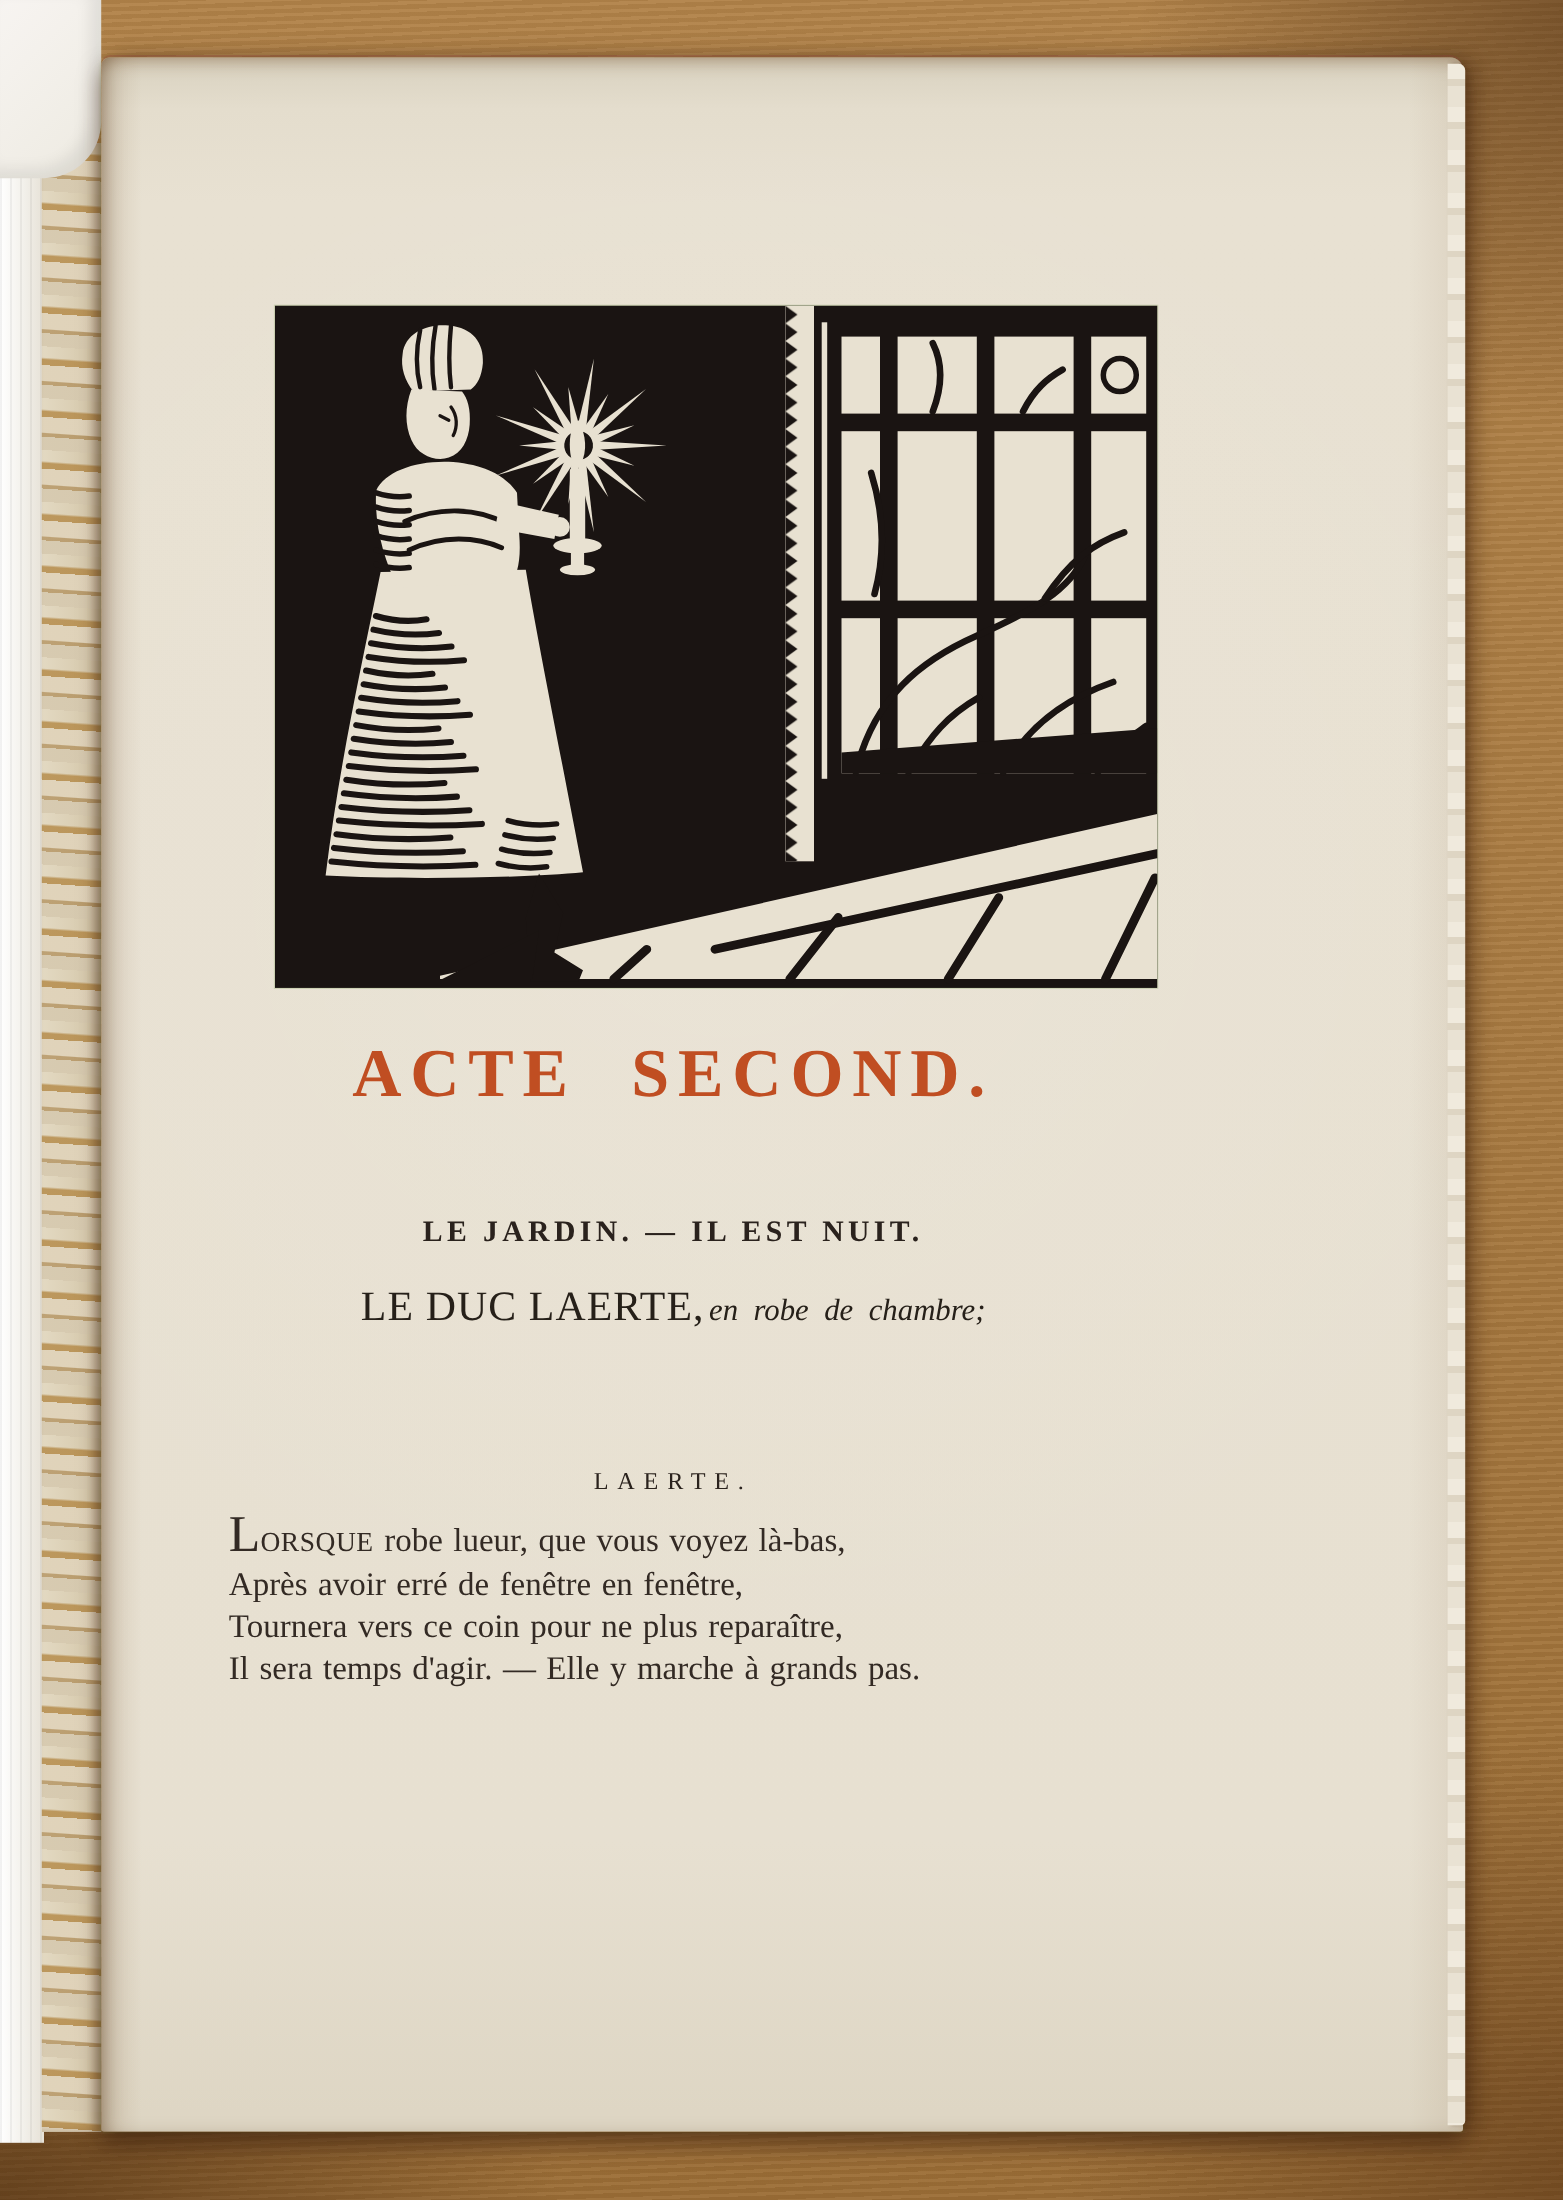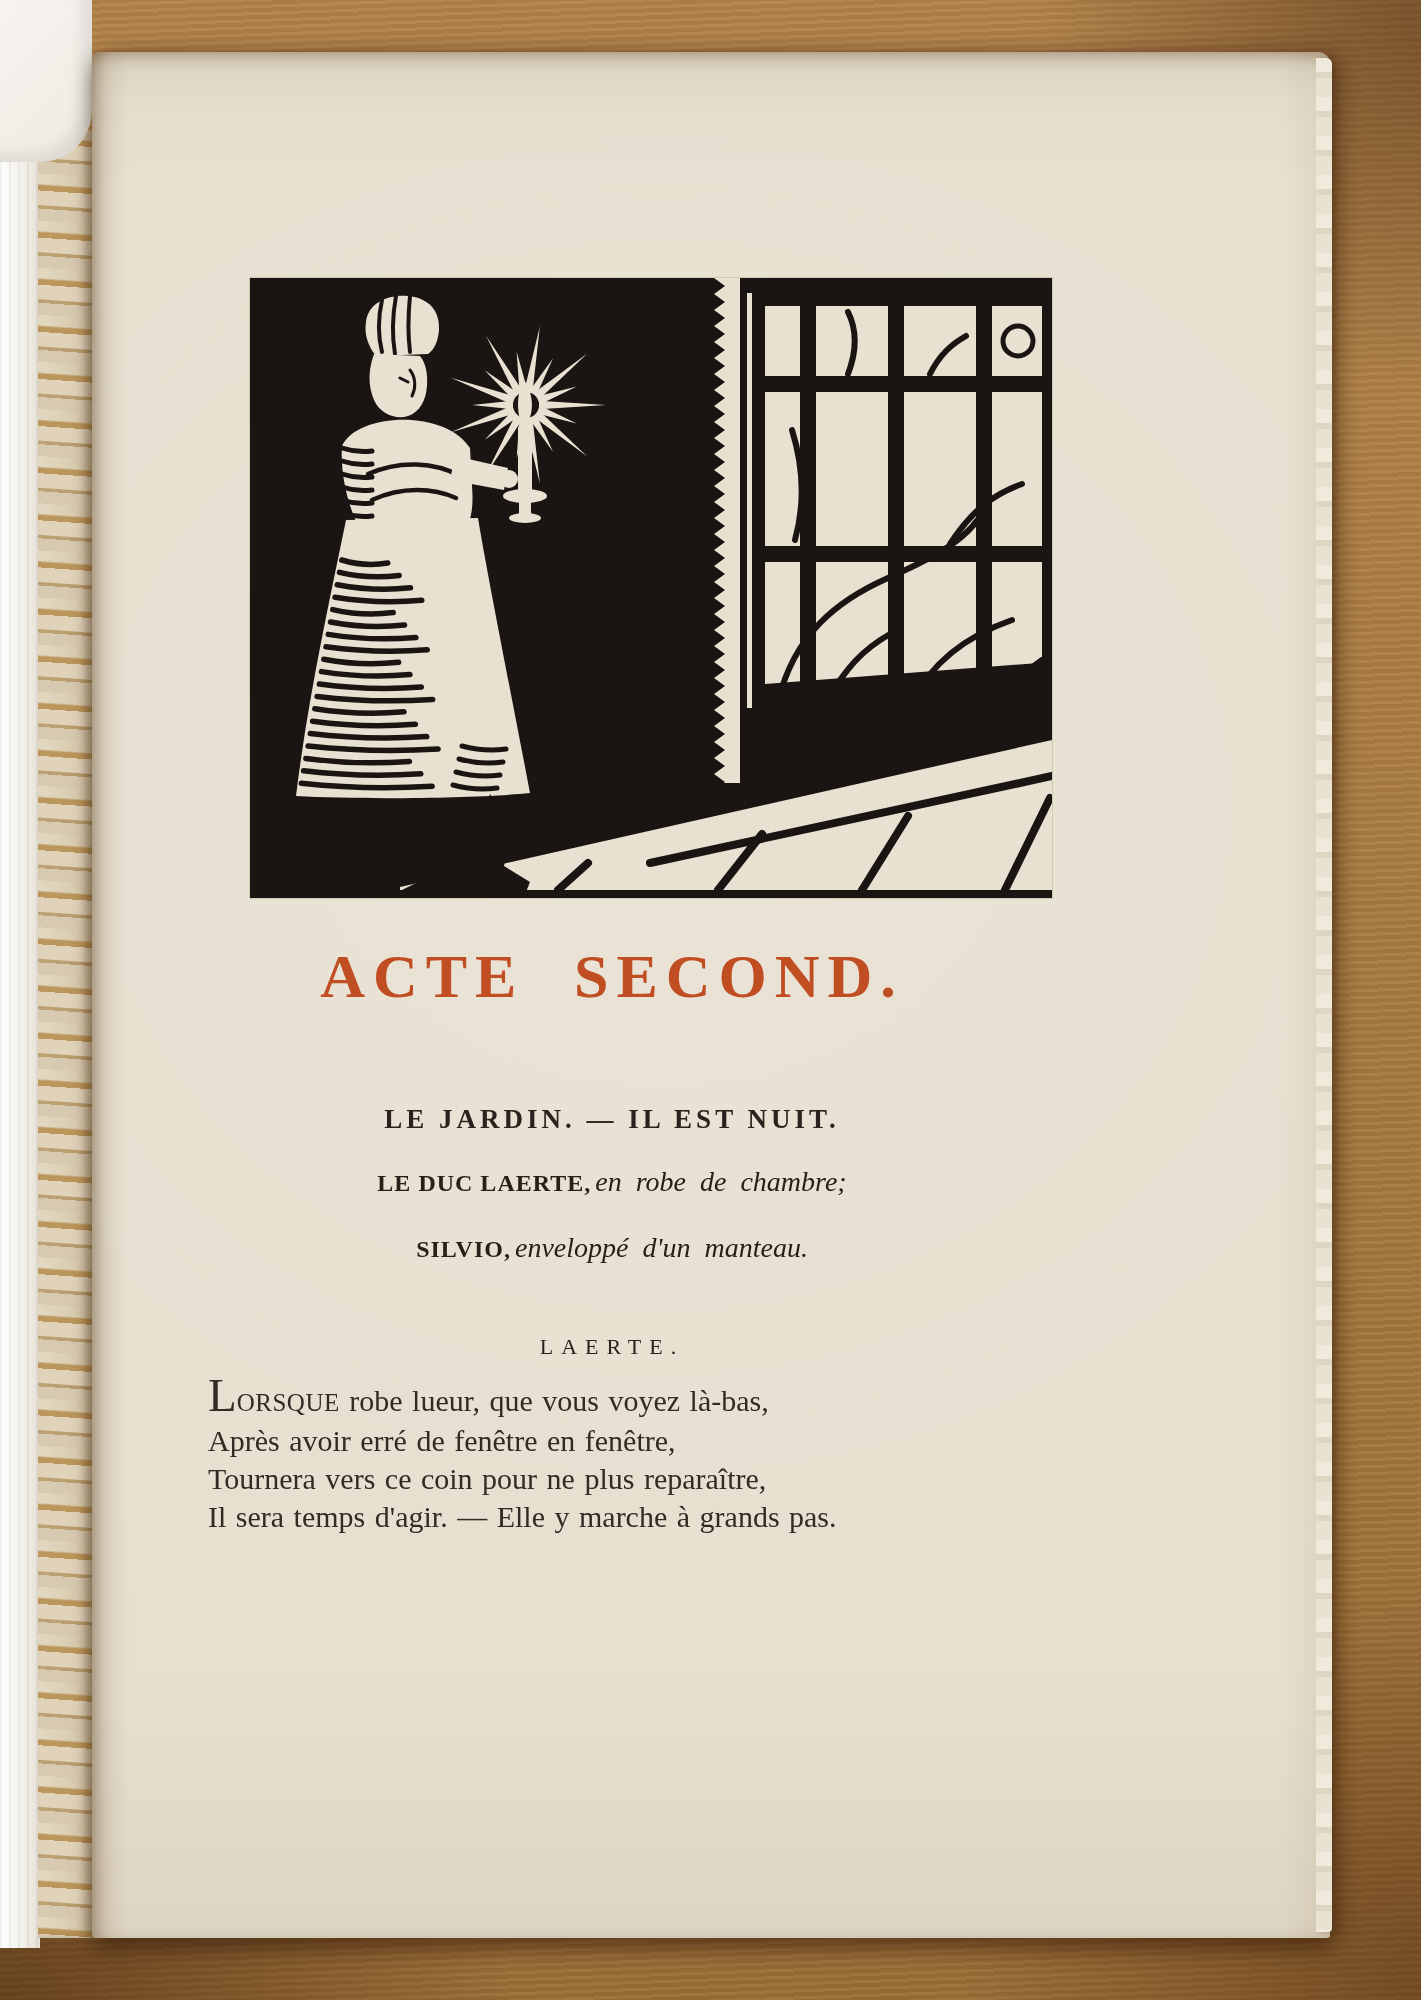--- a/index.html
+++ b/index.html
@@ -51,21 +51,21 @@
   .woodcut svg{display:block;}
 
   
   .tcol{position:absolute;left:20px;width:1000px;text-align:center;color:#2b2220;}
   .act-title{top:889px;font-size:62px;font-weight:700;letter-spacing:8px;word-spacing:26px;color:#c04e22;}
   .scene-heading{top:985px;font-size:37px;font-weight:700;font-style:italic;letter-spacing:3px;color:#262019;}
   .scene-setting{top:1052px;font-size:27px;font-weight:700;letter-spacing:4px;color:#2a221d;}
   .char-line{color:#262019;}
   .char-line-1{top:1114px;}
   .char-line-2{top:1180px;}
-  .char-name{font-size:24px;font-weight:700;letter-spacing:1px;margin-top:30px;}
+  .char-name{font-size:38px;font-weight:400;letter-spacing:1px;margin-top:30px;}
   .char-note{font-size:28px;font-style:italic;word-spacing:7px;}
   .speaker{top:1282px;font-size:22px;letter-spacing:8px;color:#2a221d;}
   .verse{position:absolute;left:116px;top:1324px;width:900px;text-align:left;
     font-size:30px;line-height:38px;color:#332a24;word-spacing:2px;}
   .v-initial{font-size:47px;line-height:38px;}
   .v-caps{font-size:25px;letter-spacing:.5px;}
 </style>
 </head>
 <body>
 
@@ -215,24 +215,20 @@
       </svg>
     </figure>
 
     <div class="tcol act-title" style="position:absolute">ACTE SECOND.</div>
     <div class="tcol scene-setting" style="position:absolute">LE JARDIN. — IL EST NUIT.</div>
 
     <div class="tcol char-line char-line-1" style="position:absolute">
       <span class="char-name">LE DUC LAERTE,</span>
       <span class="char-note">en robe de chambre;</span>
     </div>
-    <div class="tcol char-line char-line-2" style="position:absolute">
-      <span class="char-name">SILVIO,</span>
-      <span class="char-note">enveloppé d'un manteau.</span>
-    </div>
 
     <div class="tcol speaker" style="position:absolute">LAERTE.</div>
 
     <div class="verse">
       <div><span class="v-initial">L</span><span class="v-caps">ORSQUE</span><span> robe lueur, que vous voyez là-bas,</span></div>
       <div>Après avoir erré de fenêtre en fenêtre,</div>
       <div>Tournera vers ce coin pour ne plus reparaître,</div>
       <div>Il sera temps d'agir. — Elle y marche à grands pas.</div>
     </div>
 

